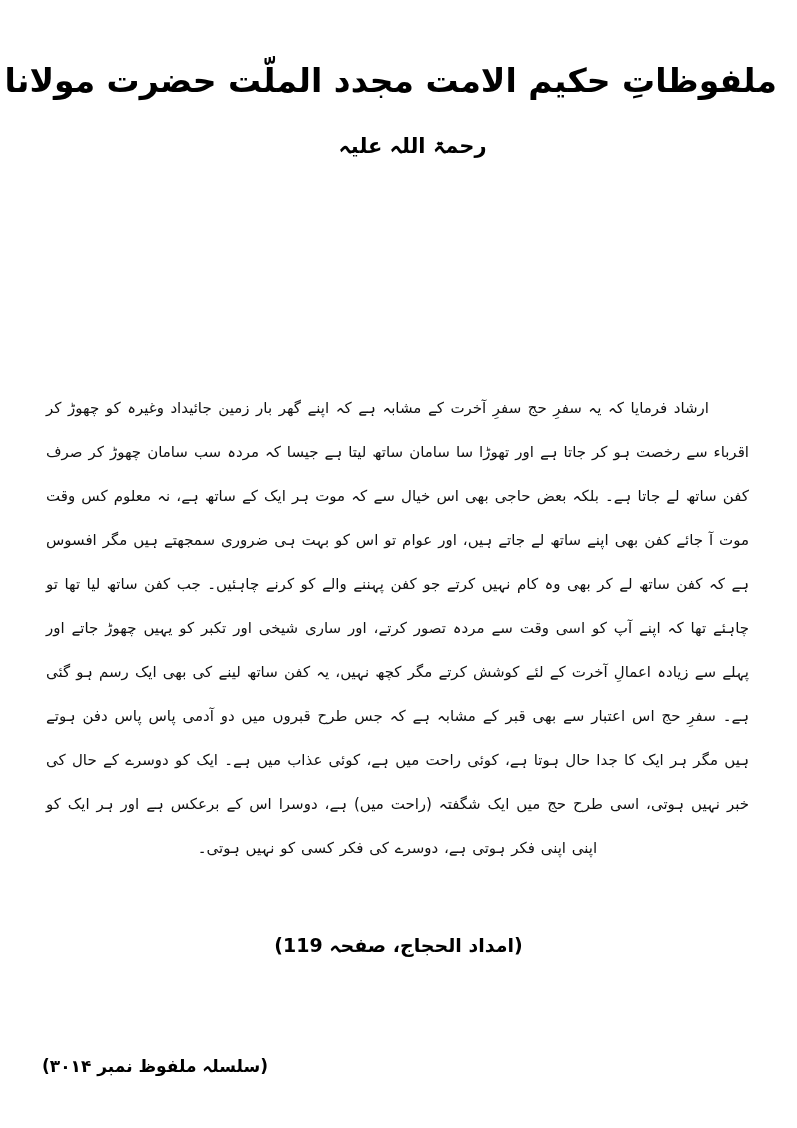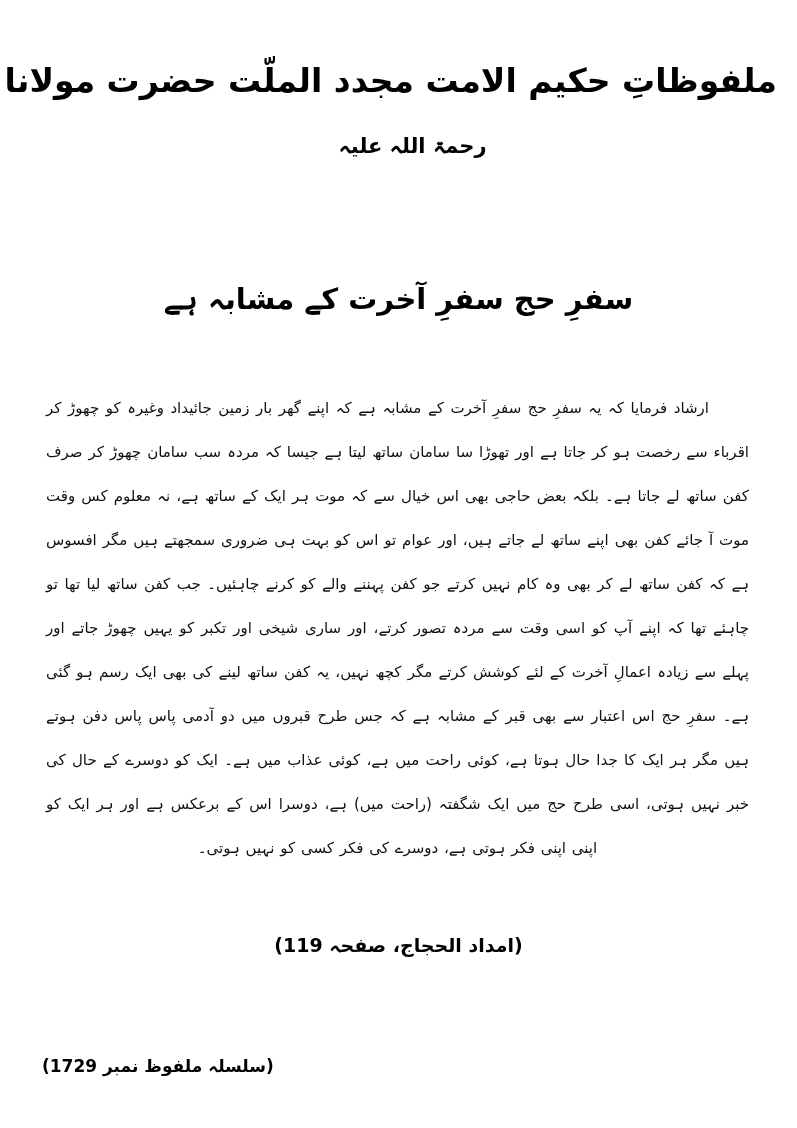--- a/index.html
+++ b/index.html
@@ -115,23 +115,22 @@
 </head>
 <body>
 
 <div class="page">
 
   <div class="title-block">
     <div class="doc-title">ملفوظاتِ حکیم الامت مجدد الملّت حضرت مولانا محمد اشرف علی تھانوی</div>
     <div class="doc-subtitle">رحمۃ اللہ علیہ</div>
   </div>
 
-  <div class="section-heading">سفرِ حج سفرِ آخرت کے مشابہ ہے</div>
 
   <div class="body-block">
     <p>ارشاد فرمایا کہ یہ سفرِ حج سفرِ آخرت کے مشابہ ہے کہ اپنے گھر بار زمین جائیداد وغیرہ کو چھوڑ کر اقرباء سے رخصت ہو کر جاتا ہے اور تھوڑا سا سامان ساتھ لیتا ہے جیسا کہ مردہ سب سامان چھوڑ کر صرف کفن ساتھ لے جاتا ہے۔ بلکہ بعض حاجی بھی اس خیال سے کہ موت ہر ایک کے ساتھ ہے، نہ معلوم کس وقت موت آ جائے کفن بھی اپنے ساتھ لے جاتے ہیں، اور عوام تو اس کو بہت ہی ضروری سمجھتے ہیں مگر افسوس ہے کہ کفن ساتھ لے کر بھی وہ کام نہیں کرتے جو کفن پہننے والے کو کرنے چاہئیں۔ جب کفن ساتھ لیا تھا تو چاہئے تھا کہ اپنے آپ کو اسی وقت سے مردہ تصور کرتے، اور ساری شیخی اور تکبر کو یہیں چھوڑ جاتے اور پہلے سے زیادہ اعمالِ آخرت کے لئے کوشش کرتے مگر کچھ نہیں، یہ کفن ساتھ لینے کی بھی ایک رسم ہو گئی ہے۔ سفرِ حج اس اعتبار سے بھی قبر کے مشابہ ہے کہ جس طرح قبروں میں دو آدمی پاس پاس دفن ہوتے ہیں مگر ہر ایک کا جدا حال ہوتا ہے، کوئی راحت میں ہے، کوئی عذاب میں ہے۔ ایک کو دوسرے کے حال کی خبر نہیں ہوتی، اسی طرح حج میں ایک شگفتہ (راحت میں) ہے، دوسرا اس کے برعکس ہے اور ہر ایک کو اپنی اپنی فکر ہوتی ہے، دوسرے کی فکر کسی کو نہیں ہوتی۔</p>
   </div>
 
   <div class="citation">(امداد الحجاج، صفحہ 119)</div>
 
-  <div class="footer-note">(سلسلہ ملفوظ نمبر 1729)</div>
+  <div class="footer-note">(سلسلہ ملفوظ نمبر ۳۰۱۴)</div>
 
 </div>
 
 </body></html>

